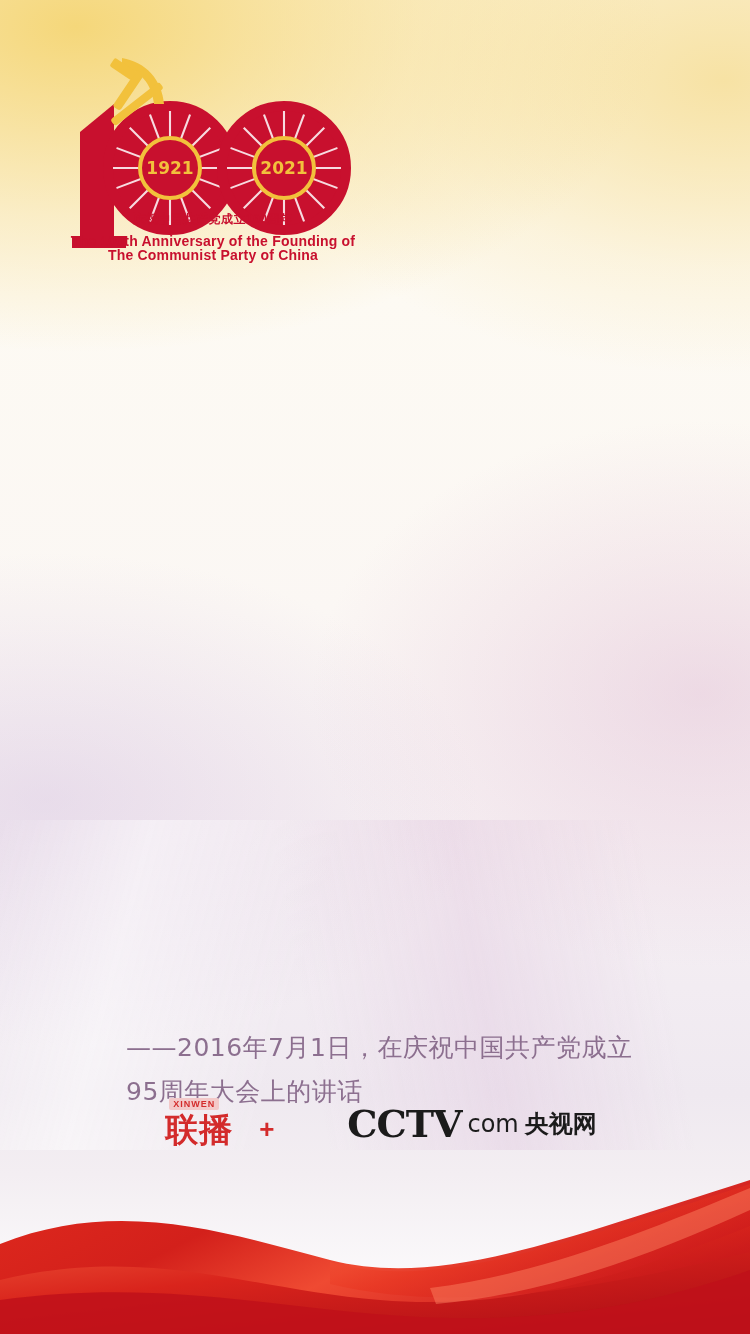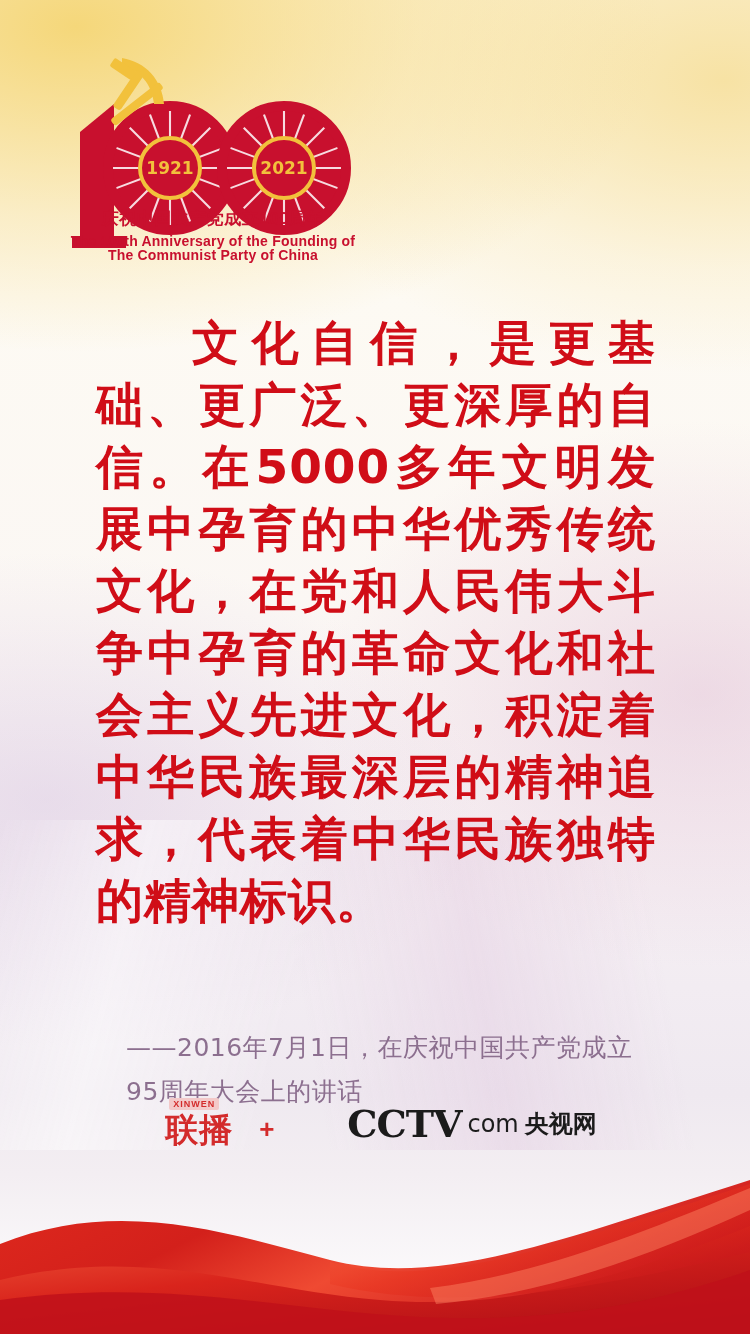--- a/index.html
+++ b/index.html
@@ -49,21 +49,21 @@
 
   .emblem-caption {
     position: absolute;
     left: 58px;
     top: 208px;
     width: 310px;
     text-align: center;
     color: #c8102e;
   }
   .emblem-caption .cn {
-    font-size: 17px;
+    font-size: 12px;
     font-weight: bold;
     letter-spacing: 0.5px;
     line-height: 22px;
     white-space: nowrap;
   }
   .emblem-caption .en {
     margin-top: 4px;
     font-size: 14px;
     font-weight: bold;
     line-height: 14px;
@@ -268,21 +268,20 @@
   </div>
 
   <div class="emblem-caption">
     <div class="cn">庆祝中国共产党成立100周年</div>
     <div class="en">
       <div>The 100th Anniversary of the Founding of</div>
       <div>The Communist Party of China</div>
     </div>
   </div>
 
-  <div class="quote">文化自信，是更基础、更广泛、更深厚的自信。在5000多年文明发展中孕育的中华优秀传统文化，在党和人民伟大斗争中孕育的革命文化和社会主义先进文化，积淀着中华民族最深层的精神追求，代表着中华民族独特的精神标识。</div>
 
   <div class="attribution">——2016年7月1日，在庆祝中国共产党成立95周年大会上的讲话</div>
 
   <div class="logos">
     <div class="logo-lianbo">
       <span class="tag">XINWEN</span>
       <span class="word">联播</span>
       <span class="plus">+</span>
     </div>
     <div class="logo-cctv">

